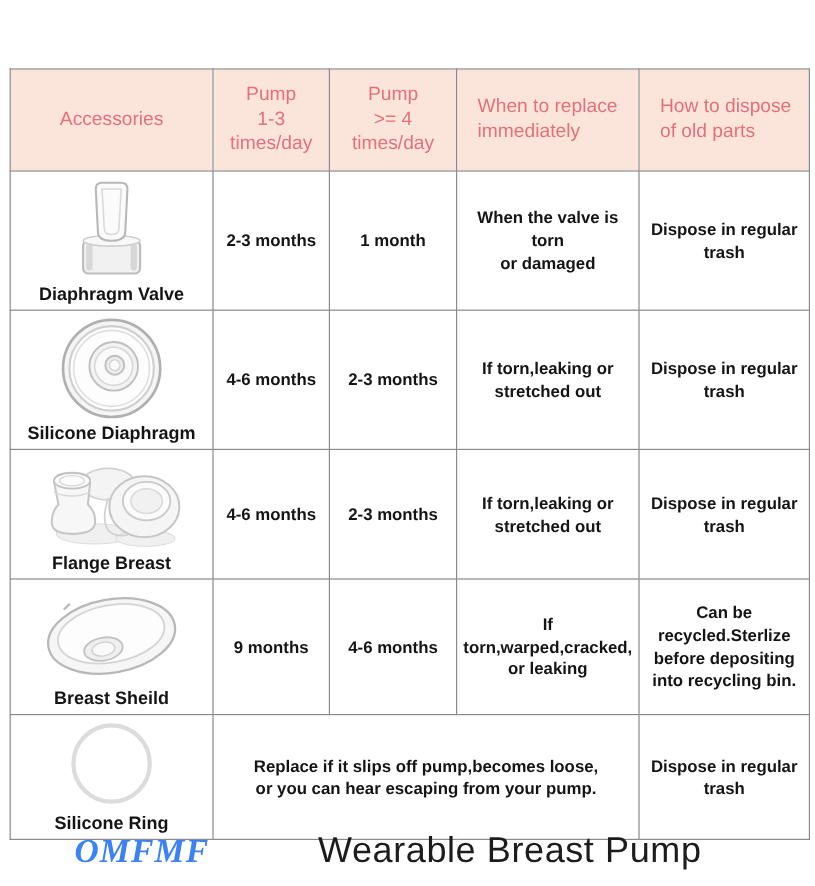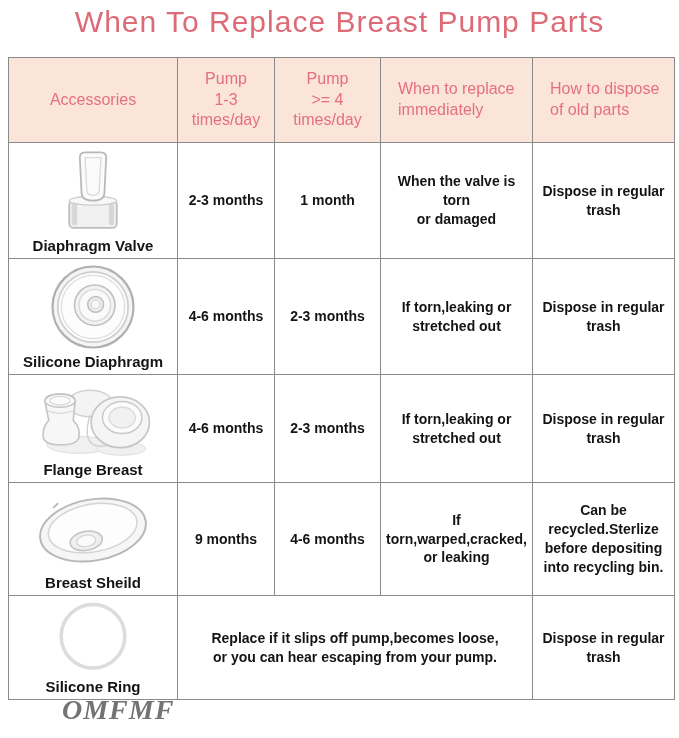--- a/index.html
+++ b/index.html
@@ -69,35 +69,34 @@
     margin-top:2px;
   }
   .footer{
     position:absolute;left:0;top:684px;width:679px;height:54px;
   }
   .brand{
     position:absolute;left:62px;top:10px;
     font-family:"Liberation Serif", serif;
     font-style:italic;font-weight:700;
     font-size:28px;letter-spacing:1px;
-    color:#737373;
+    color:#3b82f6;
   }
   .product{
     position:absolute;left:265px;top:8px;
     font-size:30px;font-weight:400;letter-spacing:0.5px;
     color:#1c1c1c;
   }
   svg{display:block;}
 </style>
 </head>
 <body>
 
 <div class="page">
 
-  <div class="title">When To Replace Breast Pump Parts</div>
 
   <table class="main">
     <colgroup>
       <col style="width:169px">
         <col style="width:97px">
         <col style="width:106px">
         <col style="width:152px">
         <col style="width:142px">
     </colgroup>
     <tbody>
@@ -225,15 +224,16 @@
       <td class="note" colspan="3">Replace if it slips off pump,becomes loose,
 or you can hear escaping from your pump.</td>
       <td class="note">Dispose in regular
 trash</td>
     </tr>
   </tbody>
     </table>
 
   <div class="footer">
     <span class="brand">OMFMF</span>
+    <span class="product">Wearable Breast Pump</span>
   </div>
 
 </div>
 
 </body></html>

